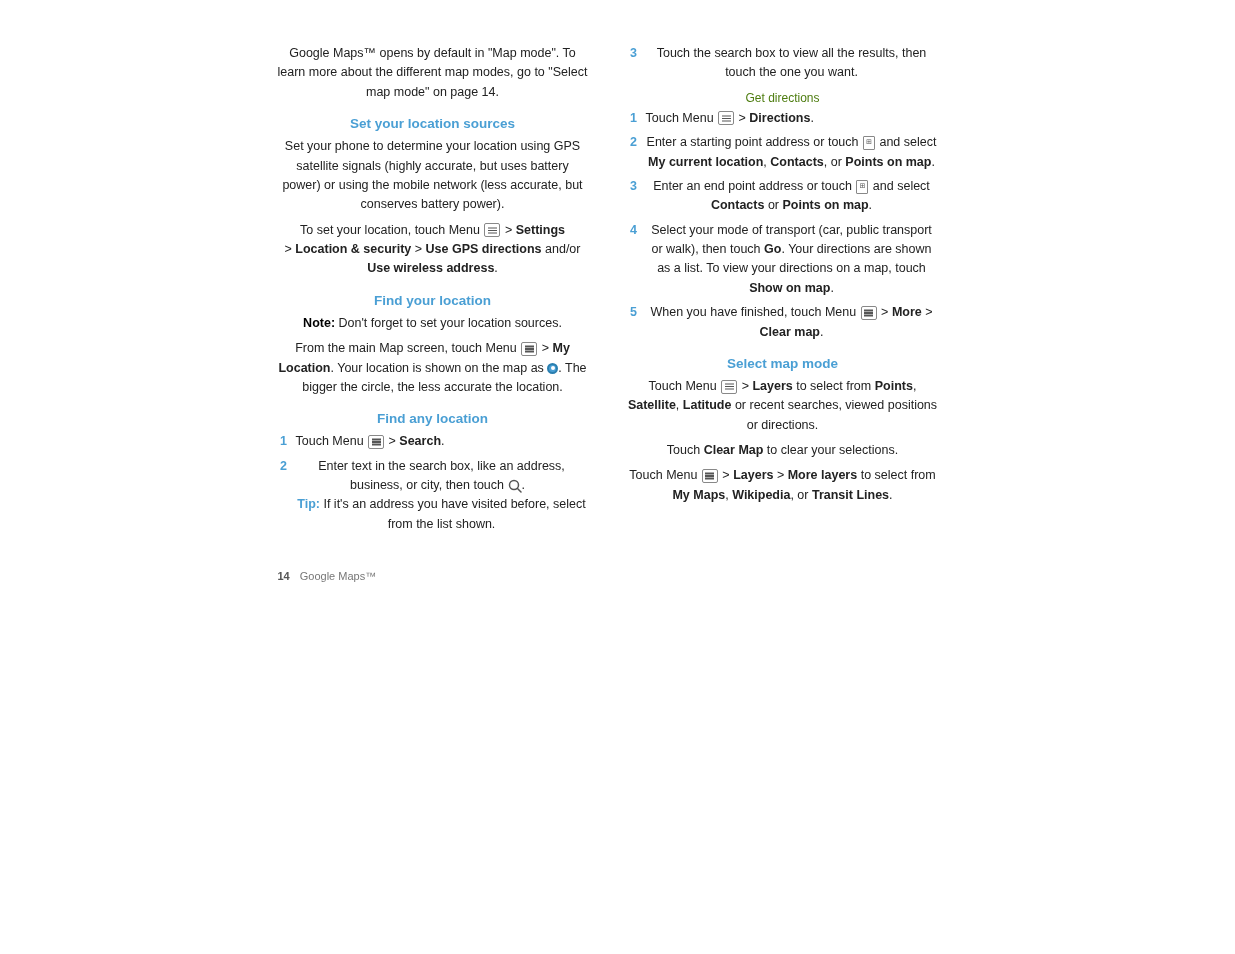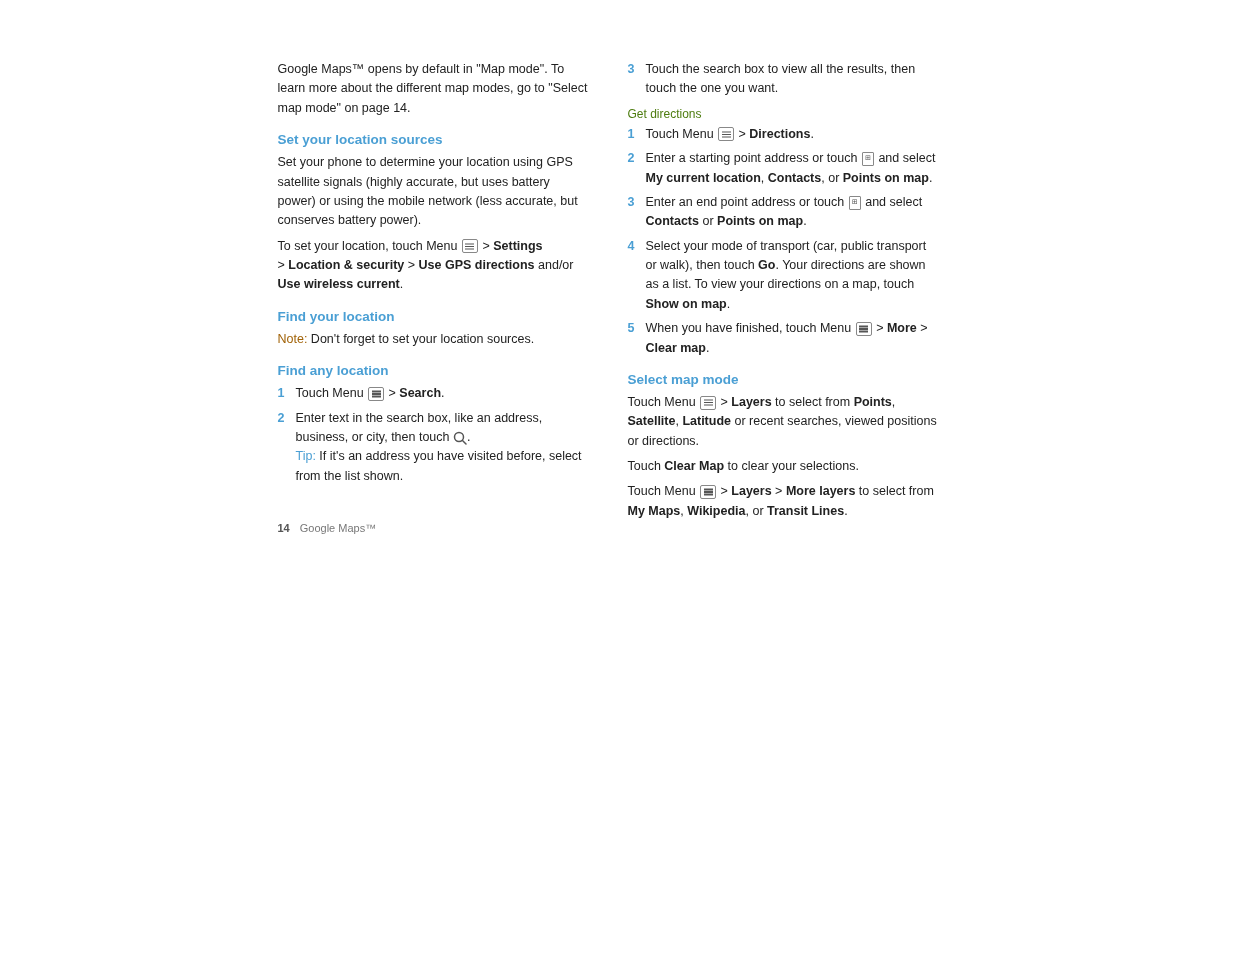--- a/index.html
+++ b/index.html
@@ -11,21 +11,22 @@
       width: 1235px;
       min-height: 954px;
     }
     .page {
       width: 1235px;
       min-height: 954px;
       background: #ffffff;
       display: flex;
       justify-content: center;
       align-items: flex-start;
-      padding-top: 60px;
+      padding-top: 44px;
+      text-align: center;
     }
     .content-wrapper {
       width: 680px;
       display: flex;
       flex-direction: row;
       gap: 40px;
     }
     .left-column {
       width: 310px;
       flex-shrink: 0;
@@ -44,26 +45,26 @@
     .body-text {
       font-size: 12.5px;
       line-height: 1.55;
       color: #222;
       margin-bottom: 6px;
     }
     .body-text b {
       font-weight: bold;
     }
     .note-label {
-      color: #a16207;
-      font-weight: normal;
+      color: #000000;
+      font-weight: bold;
     }
     .tip-label {
       color: #4a9fd4;
-      font-weight: normal;
+      font-weight: bold;
     }
     .numbered-list {
       margin: 0;
       padding-left: 0;
       list-style: none;
     }
     .numbered-list li {
       font-size: 12.5px;
       line-height: 1.55;
       color: #222;
@@ -162,26 +163,33 @@
     <div class="left-column">
 
       <p class="body-text">Google Maps™ opens by default in "Map mode". To learn more about the different map modes, go to "Select map mode" on page 14.</p>
 
       <div class="section-heading">Set your location sources</div>
       <p class="body-text">Set your phone to determine your location using GPS satellite signals (highly accurate, but uses battery power) or using the mobile network (less accurate, but conserves battery power).</p>
       <p class="body-text">
         To set your location, touch Menu
         <span class="menu-icon"></span>
         &gt; <b>Settings</b><br>
-        &gt; <b>Location &amp; security</b> &gt; <b>Use GPS directions</b> and/or <b>Use wireless current</b>.
+        &gt; <b>Location &amp; security</b> &gt; <b>Use GPS directions</b> and/or <b>Use wireless address</b>.
       </p>
 
       <div class="section-heading">Find your location</div>
       <p class="body-text">
         <span class="note-label">Note:</span> Don't forget to set your location sources.
+      </p>
+      <p class="body-text">
+        From the main Map screen, touch Menu
+        <span class="menu-icon"></span>
+        &gt; <b>My Location</b>. Your location is shown on the map as
+        <span class="location-dot"></span>.
+        The bigger the circle, the less accurate the location.
       </p>
 
       <div class="section-heading">Find any location</div>
       <ul class="numbered-list">
         <li>
           <span class="num">1</span>
           <span>
             Touch Menu
             <span class="menu-icon"></span>
             &gt; <b>Search</b>.

